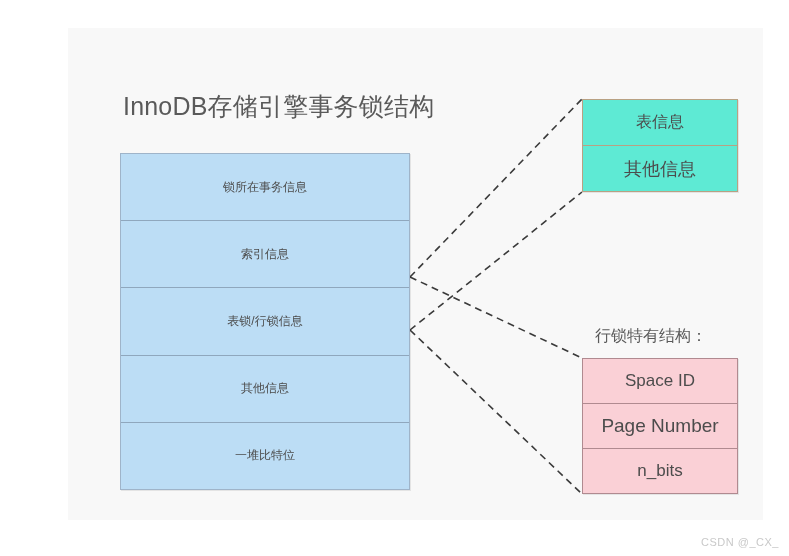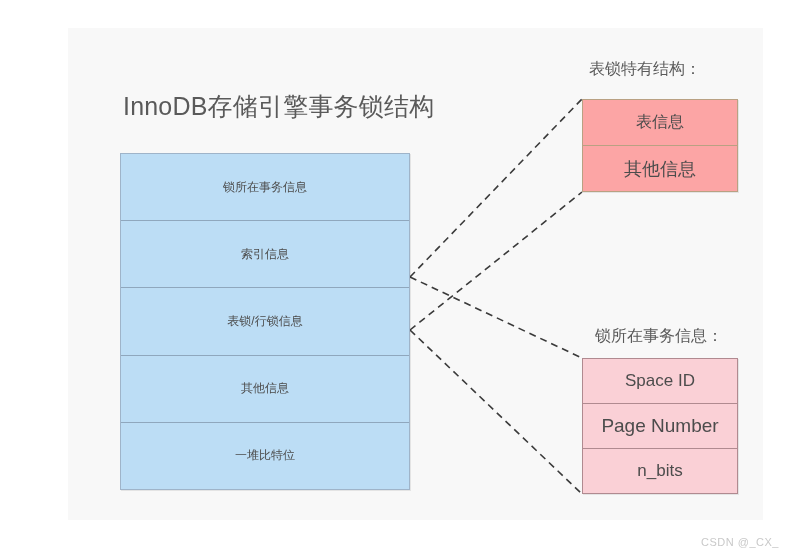--- a/index.html
+++ b/index.html
@@ -88,21 +88,21 @@
   #table-lock-table {
     left: 514px;
     top: 71px;
     width: 156px;
     height: 93px;
     border: 1px solid #b9a183;
     box-shadow: 1px 1px 0 rgba(0,0,0,0.08);
   }
   #table-lock-table .struct-row {
     flex: 1 1 0;
-    background: #fca5a5;
+    background: #5eead4;
     border-bottom: 1px solid #b9a183;
     color: #4c4c4c;
     font-size: 16px;
   }
   #table-lock-table .struct-row:last-child {
     border-bottom: none;
     font-size: 18px;
   }
 
   
@@ -174,27 +174,26 @@
   <div id="page-title">InnoDB存储引擎事务锁结构</div>
 
   <div class="struct-table" id="lock-struct-table">
     <div class="struct-row">锁所在事务信息</div>
     <div class="struct-row">索引信息</div>
     <div class="struct-row">表锁/行锁信息</div>
     <div class="struct-row">其他信息</div>
     <div class="struct-row">一堆比特位</div>
   </div>
 
-  <div id="table-lock-label">表锁特有结构：</div>
   <div class="struct-table" id="table-lock-table">
     <div class="struct-row">表信息</div>
     <div class="struct-row">其他信息</div>
   </div>
 
-  <div id="row-lock-label">锁所在事务信息：</div>
+  <div id="row-lock-label">行锁特有结构：</div>
   <div class="struct-table" id="row-lock-table">
     <div class="struct-row">Space ID</div>
     <div class="struct-row wide-label">Page Number</div>
     <div class="struct-row">n_bits</div>
   </div>
 
 </div>
 
 <div id="watermark">CSDN @_CX_</div>
 

